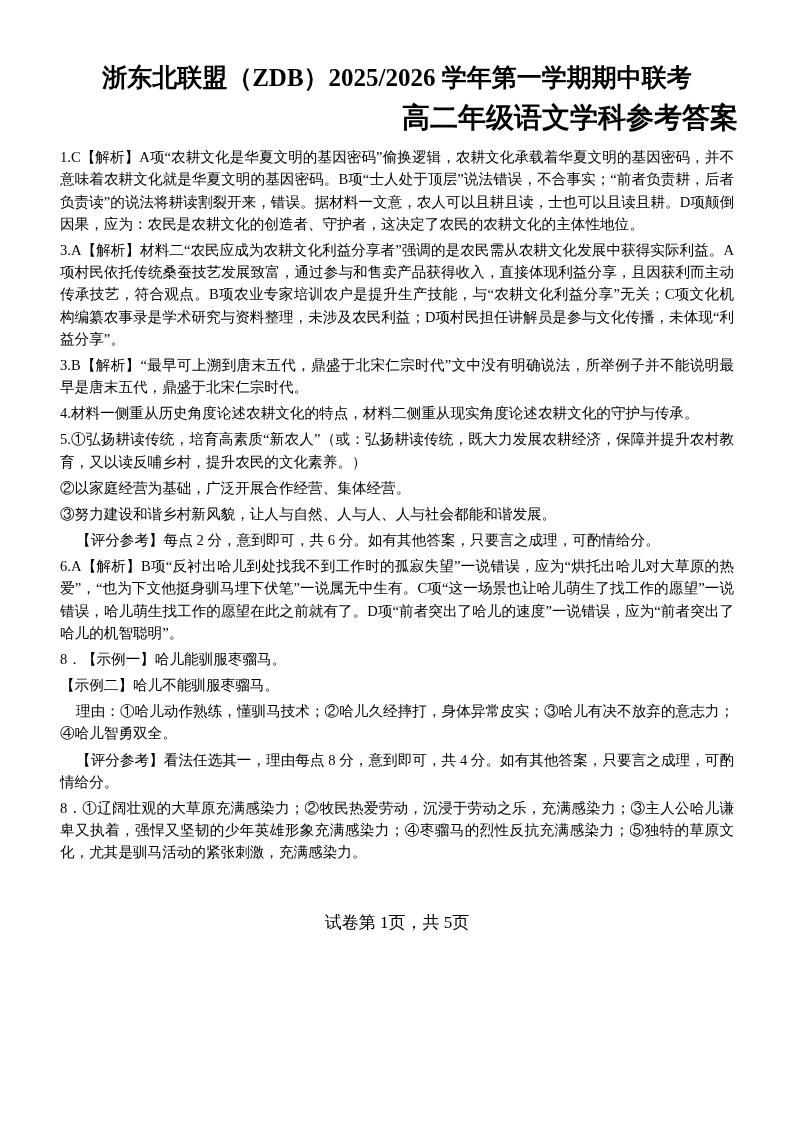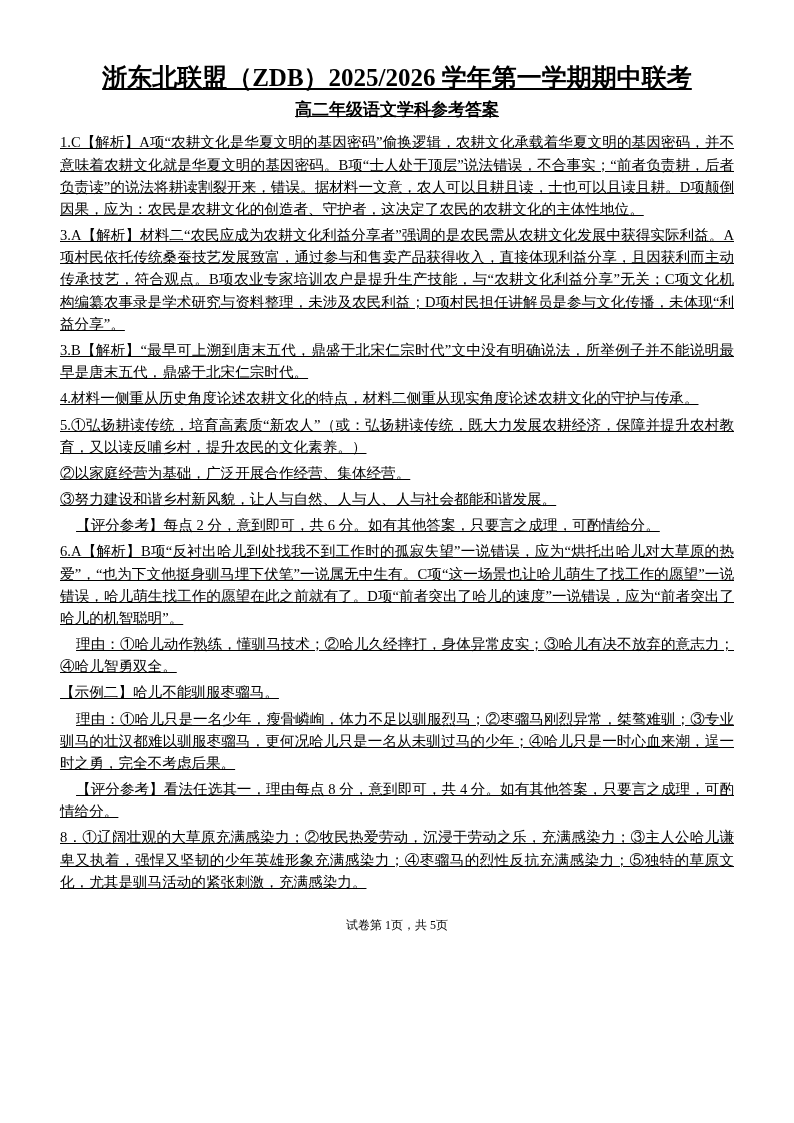--- a/index.html
+++ b/index.html
@@ -14,34 +14,33 @@
     color: #000000;
     position: relative;
     overflow: hidden;
   }
   .page {
     width: 794px;
     height: 960px;
     box-sizing: border-box;
     padding: 62px 56px 0 56px;
     position: relative;
-    text-decoration: underline;
   }
   .doc-title {
     text-align: center;
     font-size: 25px;
     font-weight: bold;
     letter-spacing: 0px;
     line-height: 1.3;
     margin: 0 0 4px 0;
     white-space: nowrap;
   }
   .doc-subtitle {
-    text-align: center;
-    font-size: 17px;
+    text-align: right;
+    font-size: 28px;
     font-weight: bold;
     line-height: 1.35;
     margin: 0 0 10px 0;
   }
   .body-block {
     font-size: 14.6px;
     line-height: 1.52;
     text-align: justify;
     text-justify: inter-ideograph;
   }
@@ -52,21 +51,21 @@
   }
   .para.indent1 {
     text-indent: 1.1em;
   }
   .footer {
     position: absolute;
     left: 0;
     right: 0;
     bottom: 26px;
     text-align: center;
-    font-size: 12px;
+    font-size: 17px;
     font-family: "Liberation Serif", "DejaVu Serif", serif;
   }
 </style>
 </head>
 <body>
 
 <div class="page">
 
   <h1 class="doc-title">浙东北联盟（ZDB）2025/2026 学年第一学期期中联考</h1>
   <h2 class="doc-subtitle">高二年级语文学科参考答案</h2>
@@ -74,22 +73,22 @@
   <div class="body-block">
     <p class="para">1.C【解析】A项“农耕文化是华夏文明的基因密码”偷换逻辑，农耕文化承载着华夏文明的基因密码，并不意味着农耕文化就是华夏文明的基因密码。B项“士人处于顶层”说法错误，不合事实；“前者负责耕，后者负责读”的说法将耕读割裂开来，错误。据材料一文意，农人可以且耕且读，士也可以且读且耕。D项颠倒因果，应为：农民是农耕文化的创造者、守护者，这决定了农民的农耕文化的主体性地位。</p>
     <p class="para">3.A【解析】材料二“农民应成为农耕文化利益分享者”强调的是农民需从农耕文化发展中获得实际利益。A项村民依托传统桑蚕技艺发展致富，通过参与和售卖产品获得收入，直接体现利益分享，且因获利而主动传承技艺，符合观点。B项农业专家培训农户是提升生产技能，与“农耕文化利益分享”无关；C项文化机构编纂农事录是学术研究与资料整理，未涉及农民利益；D项村民担任讲解员是参与文化传播，未体现“利益分享”。</p>
     <p class="para">3.B【解析】“最早可上溯到唐末五代，鼎盛于北宋仁宗时代”文中没有明确说法，所举例子并不能说明最早是唐末五代，鼎盛于北宋仁宗时代。</p>
     <p class="para">4.材料一侧重从历史角度论述农耕文化的特点，材料二侧重从现实角度论述农耕文化的守护与传承。</p>
     <p class="para">5.①弘扬耕读传统，培育高素质“新农人”（或：弘扬耕读传统，既大力发展农耕经济，保障并提升农村教育，又以读反哺乡村，提升农民的文化素养。）</p>
     <p class="para">②以家庭经营为基础，广泛开展合作经营、集体经营。</p>
     <p class="para">③努力建设和谐乡村新风貌，让人与自然、人与人、人与社会都能和谐发展。</p>
     <p class="para indent1">【评分参考】每点 2 分，意到即可，共 6 分。如有其他答案，只要言之成理，可酌情给分。</p>
     <p class="para">6.A【解析】B项“反衬出哈儿到处找我不到工作时的孤寂失望”一说错误，应为“烘托出哈儿对大草原的热爱”，“也为下文他挺身驯马埋下伏笔”一说属无中生有。C项“这一场景也让哈儿萌生了找工作的愿望”一说错误，哈儿萌生找工作的愿望在此之前就有了。D项“前者突出了哈儿的速度”一说错误，应为“前者突出了哈儿的机智聪明”。</p>
+    <p class="para">8．【示例一】哈儿能驯服枣骝马。</p>
+    <p class="para">【示例二】哈儿不能驯服枣骝马。</p>
     <p class="para indent1">理由：①哈儿动作熟练，懂驯马技术；②哈儿久经摔打，身体异常皮实；③哈儿有决不放弃的意志力；④哈儿智勇双全。</p>
-    <p class="para">【示例二】哈儿不能驯服枣骝马。</p>
-    <p class="para indent1">理由：①哈儿只是一名少年，瘦骨嶙峋，体力不足以驯服烈马；②枣骝马刚烈异常，桀骜难驯；③专业驯马的壮汉都难以驯服枣骝马，更何况哈儿只是一名从未驯过马的少年；④哈儿只是一时心血来潮，逞一时之勇，完全不考虑后果。</p>
     <p class="para indent1">【评分参考】看法任选其一，理由每点 8 分，意到即可，共 4 分。如有其他答案，只要言之成理，可酌情给分。</p>
     <p class="para">8．①辽阔壮观的大草原充满感染力；②牧民热爱劳动，沉浸于劳动之乐，充满感染力；③主人公哈儿谦卑又执着，强悍又坚韧的少年英雄形象充满感染力；④枣骝马的烈性反抗充满感染力；⑤独特的草原文化，尤其是驯马活动的紧张刺激，充满感染力。</p>
   </div>
 
   <div class="footer">试卷第 1页，共 5页</div>
 
 </div>
 
 </body></html>

